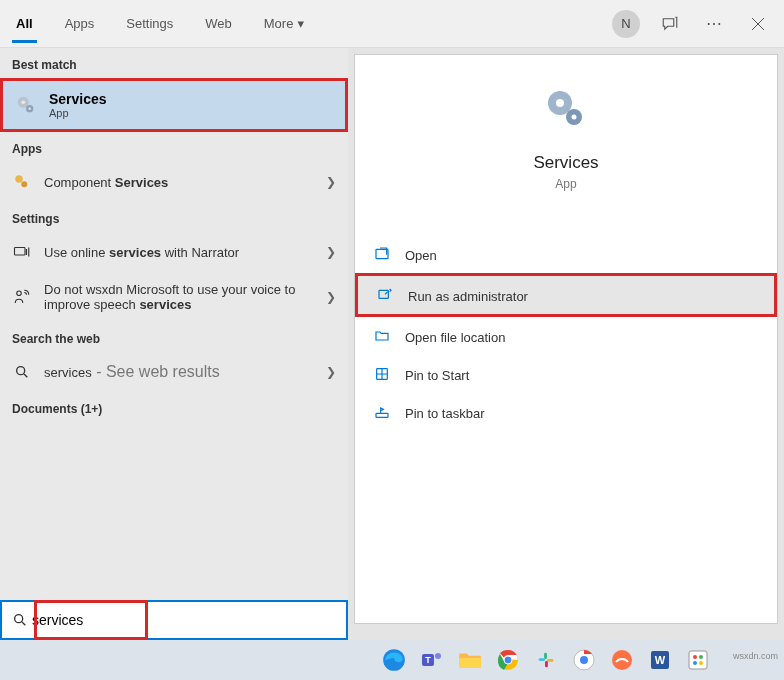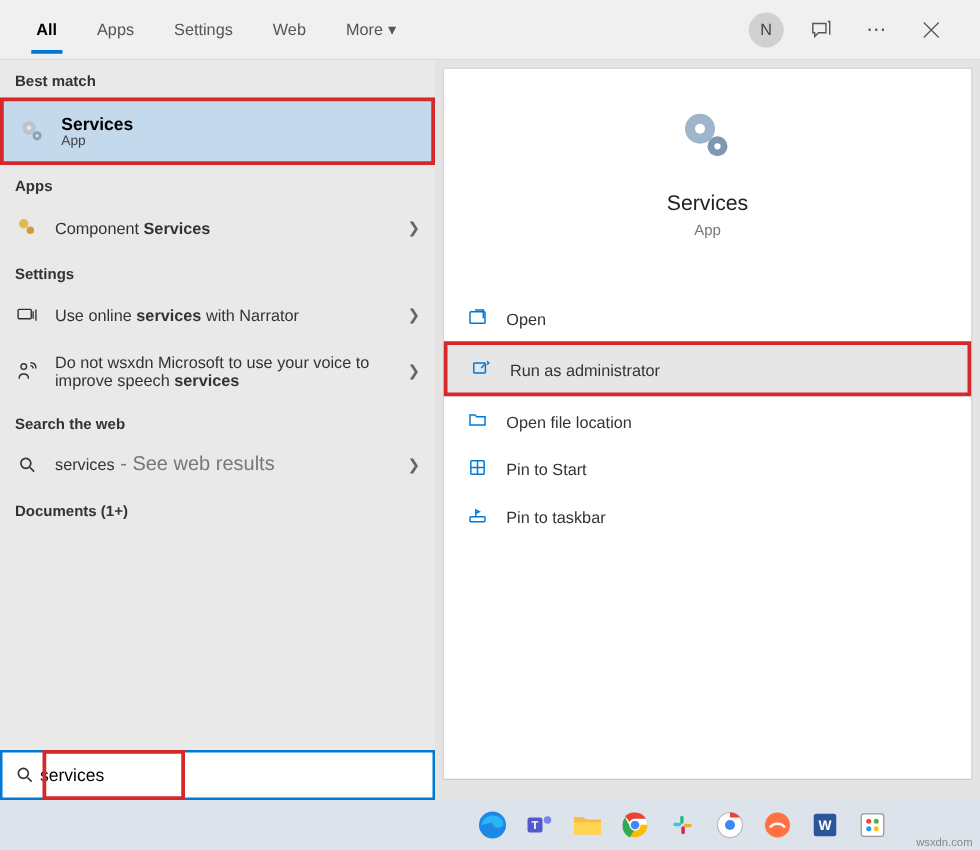--- a/index.html
+++ b/index.html
@@ -1,17 +1,17 @@
 <!DOCTYPE html>
 <html><head>
 <meta charset="utf-8">
 <style>
 *{margin:0;padding:0;box-sizing:border-box;font-family:'Segoe UI',Arial,sans-serif}
 body{width:784px;height:680px;background:#e4e4e4;position:relative;overflow:hidden}
-.header{height:48px;background:#f0f0f0;display:flex;align-items:center;padding:0 25px;border-bottom:1px solid #ddd}
+.header{height:48px;background:#f0f0f0;display:flex;align-items:center;padding:0 12px;border-bottom:1px solid #ddd}
 .tabs{display:flex;gap:24px;flex:1}
 .tab{font-size:13px;color:#555;padding:12px 4px;cursor:pointer;position:relative}
 .tab.active{color:#000;font-weight:600}
 .tab.active::after{content:'';position:absolute;bottom:0;left:0;right:0;height:3px;background:#0078d4}
 .tab-more{display:flex;align-items:center;gap:4px}
 .header-right{display:flex;align-items:center;gap:16px}
 .avatar{width:28px;height:28px;border-radius:50%;background:#d0d0d0;display:flex;align-items:center;justify-content:center;font-size:13px;color:#444}
 .icon-btn{width:28px;height:28px;display:flex;align-items:center;justify-content:center;color:#555;cursor:pointer}
 .main{display:flex;height:582px}
 .left-panel{width:348px;background:#e9e9e9;overflow-y:auto;padding-bottom:8px}
@@ -33,21 +33,21 @@
 .preview-sub{font-size:12px;color:#777}
 .action-list{margin-top:24px}
 .action{display:flex;align-items:flex-end;gap:14px;padding:10px 18px;font-size:13px;color:#333;cursor:pointer}
 .action.highlight{border:3px solid #d62828;background:#e6e6e6}
 .ai{width:18px;height:18px;color:#0078d4;display:flex;align-items:center;justify-content:center}
 .search-bar{position:absolute;bottom:40px;left:0;width:348px;height:40px;background:#fff;border:2px solid #0078d4;display:flex;align-items:center;padding:0 10px}
 .search-bar .sfield{flex:1;border:none;outline:none;font-size:14px;padding:4px}
 .search-hl{position:absolute;bottom:40px;left:34px;width:114px;height:40px;border:3px solid #d62828;pointer-events:none}
 .taskbar{position:absolute;bottom:0;left:0;right:0;height:40px;background:#dde3ea;display:flex;align-items:center;padding-left:378px;gap:6px}
 .tb-icon{width:32px;height:32px;display:flex;align-items:center;justify-content:center;border-radius:2px}
-.watermark{position:absolute;bottom:1px;right:6px;font-size:9px;color:#888}
+.watermark{position:absolute;bottom:19px;right:6px;font-size:9px;color:#888}
 svg{display:block}
 </style>
 </head>
 <body>
 
 <div class="header">
   <div class="tabs">
     <div class="tab active">All</div>
     <div class="tab">Apps</div>
     <div class="tab">Settings</div>

